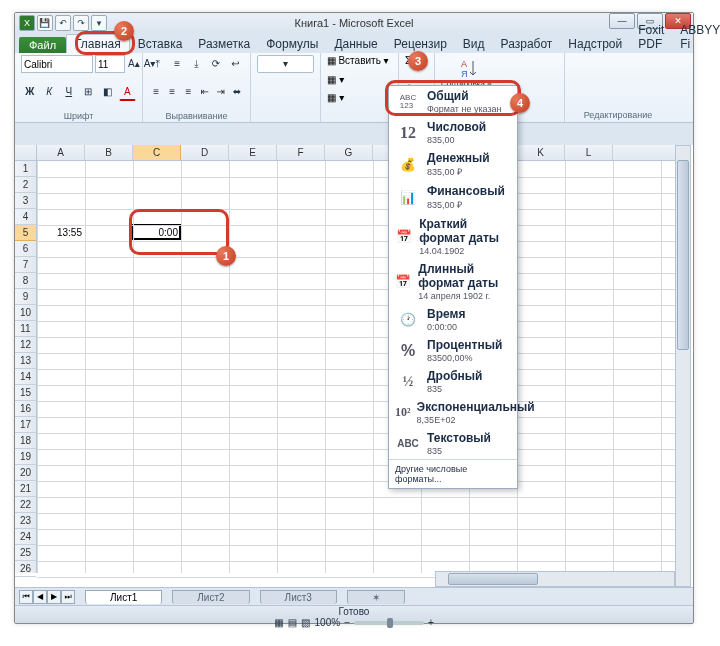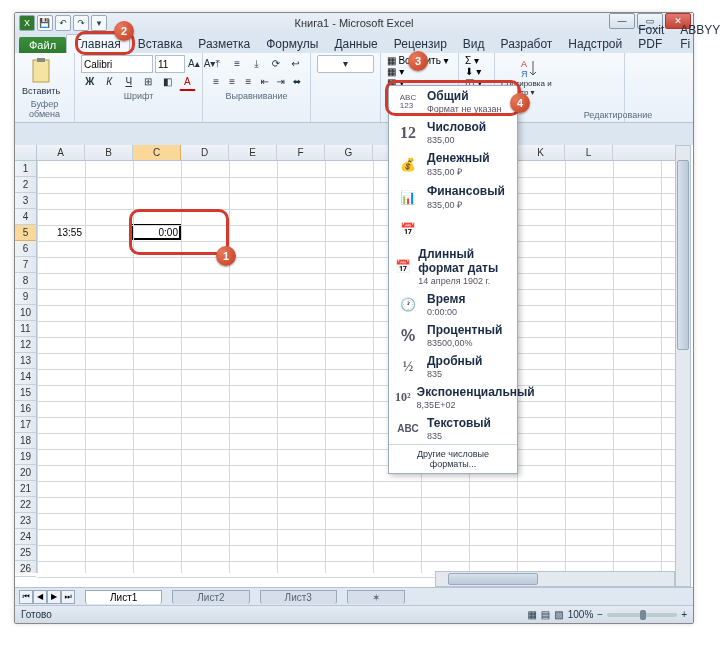--- a/index.html
+++ b/index.html
@@ -10,21 +10,21 @@
 .qat .qbtn { width:16px; height:16px; border:1px solid #9ab; background:#f6f9fc; border-radius:2px; font-size:9px; line-height:14px; text-align:center; color:#245; cursor:pointer; }
 .title-text { position:absolute; left:50%; transform:translateX(-50%); color:#333; font-size:11px; }
 .win-controls { position:absolute; right:2px; top:0; display:flex; }
 .win-controls .wb { width:26px; height:16px; border:1px solid #89a; background:linear-gradient(#f0f5fa,#d6e1ee); border-radius:2px; margin-left:2px; font-size:9px; text-align:center; line-height:14px; color:#234; cursor:pointer;}
 .win-controls .close { background:linear-gradient(#e07a6f,#c24436); color:#fff; border-color:#a33; }
 .menubar { height:20px; display:flex; align-items:flex-end; padding-left:0; position:relative; }
 .file-tab { background:linear-gradient(#3b8f3b,#2e7a2e); color:#fff; font-size:11px; padding:2px 10px; border-radius:2px 2px 0 0; margin-left:4px; cursor:pointer; }
 .menu-tab { font-size:12px; color:#234; padding:2px 8px; cursor:pointer; }
 .menu-tab.active { background:#f5f9fd; border:1px solid #b5c5d6; border-bottom:none; border-radius:2px 2px 0 0; position:relative; z-index:4;}
 .ribbon { height:70px; background:linear-gradient(#f6fafe,#e9f0f8); border-bottom:1px solid #b5c5d6; position:relative; display:flex; }
-.group { border-right:1px solid #c8d4e2; padding:2px 6px 0 6px; display:flex; flex-direction:column; }
+.group { border-right:1px solid #c8d4e2; padding:2px 6px 0 6px; display:flex; flex-direction:column; justify-content:space-between; }
 .group-title { font-size:9px; color:#5a6b80; text-align:center; padding-bottom:1px;}
 .btn-lg { width:40px; height:44px; display:flex; flex-direction:column; align-items:center; justify-content:center; font-size:9px; color:#234; cursor:pointer; }
 .row { display:flex; align-items:center; gap:2px; }
 .mini { width:18px; height:18px; border:1px solid transparent; font-size:10px; text-align:center; line-height:16px; color:#234; cursor:pointer; border-radius:2px;}
 .font-name { width:72px; height:18px; border:1px solid #aebfd1; background:#fff; font-size:10px; padding:0 2px; }
 .font-size { width:30px; height:18px; border:1px solid #aebfd1; background:#fff; font-size:10px; padding:0 2px;}
 .namebox-row { height:20px; background:#e9f0f8; border-bottom:1px solid #c8d4e2; display:flex; align-items:center; }
 .namebox { width:74px; height:16px; border:1px solid #aebfd1; background:#fff; font-size:10px; padding:0 4px; margin-left:18px; text-align:center;}
 .fx { font-size:10px; font-style:italic; color:#555; margin:0 4px 0 30px;}
 .formula { flex:1; height:16px; border:1px solid #aebfd1; background:#fff; font-size:10px; padding:0 4px; margin-right:4px;}
@@ -40,31 +40,31 @@
 .gridline-h { position:absolute; left:0; right:0; height:1px; background:#d4d9e0;}
 .cellval { position:absolute; font-size:10px; color:#000; width:48px; height:16px; line-height:16px; padding-right:3px; text-align:right;}
 .selcell { position:absolute; border:2px solid #000; background:#fff; }
 .callout { position:absolute; border:3px solid #d13a2c; border-radius:10px; pointer-events:none; z-index:20;}
 .badge { position:absolute; width:20px; height:20px; border-radius:50%; background:radial-gradient(circle at 30% 30%,#e8795c,#c23b1f); color:#fff; font-size:11px; font-weight:bold; text-align:center; line-height:20px; z-index:21; box-shadow:0 1px 2px rgba(0,0,0,0.4);}
 .dropdown { position:absolute; left:373px; top:72px; width:130px; background:#fff; border:1px solid #9aacc0; box-shadow:2px 2px 6px rgba(0,0,0,0.25); z-index:15; font-size:10px; }
 .dditem { display:flex; align-items:center; padding:3px 6px; cursor:pointer; border-bottom:0; }
 .ddicon { width:26px; height:24px; display:flex; align-items:center; justify-content:center; margin-right:6px; font-size:13px; color:#556;}
 .ddtext strong { font-size:12px; color:#1a2b45; display:block; font-weight:bold;}
 .ddtext span { font-size:9px; color:#556;}
-.ddfoot { border-top:1px solid #d0d8e2; padding:4px 6px; font-size:9px; color:#234; text-align:center; cursor:pointer;}
+.ddfoot { border-top:1px solid #d0d8e2; padding:4px 6px; font-size:9px; color:#234; text-align:left; cursor:pointer;}
 .tabbar { position:absolute; bottom:18px; left:0; right:0; height:18px; background:#dfe7f0; border-top:1px solid #b5c5d6; display:flex; align-items:center; font-size:10px;}
 .tabnav { display:flex; margin-left:4px; gap:0;}
 .tabnav .nb{ width:14px; height:14px; border:1px solid #9ab; background:#eef3f8; text-align:center; font-size:8px; line-height:12px; cursor:pointer;}
 .sheettab { padding:1px 24px; background:#fff; border:1px solid #9ab; border-bottom:none; border-radius:0 0 3px 3px; margin-left:10px; cursor:pointer;}
 .sheettab.inactive{ background:#d6deea; color:#567;}
 .hscroll { position:absolute; right:18px; bottom:18px; left:420px; height:16px; background:#e4e9f0; border:1px solid #b5c5d6;}
 .hscroll .thumb{ position:absolute; left:12px; top:1px; width:90px; height:12px; background:linear-gradient(#d8e1ec,#bcc9d8); border:1px solid #9ab; border-radius:2px;}
 .vscroll { position:absolute; right:2px; top:132px; bottom:36px; width:16px; background:#e4e9f0; border:1px solid #b5c5d6;}
 .vscroll .thumb{ position:absolute; top:14px; left:1px; height:190px; width:12px; background:linear-gradient(90deg,#d8e1ec,#bcc9d8); border:1px solid #9ab; border-radius:2px;}
-.statusbar { position:absolute; bottom:0; left:0; right:0; height:18px; background:linear-gradient(#e4ebf4,#d3dde8); border-top:1px solid #b5c5d6; font-size:10px; color:#234; display:flex; align-items:center; padding:0 6px; justify-content:space-between;}
+.statusbar { position:absolute; bottom:0; left:0; right:0; height:18px; background:linear-gradient(#e4ebf4,#d3dde8); border-top:1px solid #b5c5d6; font-size:10px; color:#234; display:flex; align-items:center; padding:0 6px; justify-content:space-between;flex-direction:column;}
 .zoom { display:flex; align-items:center; gap:4px;}
 .zoom .track{ width:70px; height:4px; background:#bcc; position:relative; border-radius:2px;}
 .zoom .zthumb{ position:absolute; left:33px; top:-3px; width:6px; height:10px; background:#789; border-radius:2px;}
 .selectall{ position:absolute;top:0;left:0;width:22px;height:16px;background:linear-gradient(#f0f4f9,#e1e8f0);border-right:1px solid #b9c6d5;border-bottom:1px solid #b9c6d5;}
 .edit-group { color:#234; }
 .edit-row{ display:flex; align-items:center; gap:2px; font-size:10px;}
 svg{display:block;}
 </style>
 </head>
 <body>
@@ -96,30 +96,20 @@
     <div class="menu-tab">Данные</div>
     <div class="menu-tab">Рецензир</div>
     <div class="menu-tab">Вид</div>
     <div class="menu-tab">Разработ</div>
     <div class="menu-tab">Надстрой</div>
     <div class="menu-tab">Foxit PDF</div>
     <div class="menu-tab">ABBYY Fi</div>
   </div>
 
   <div class="ribbon">
-    <div class="group" style="width:60px;">
-      <div class="btn-lg">
-        <svg width="24" height="28">
-            <rect x="4" y="2" width="16" height="22" fill="#f4e3a1" stroke="#b89b4a"></rect>
-            <rect x="8" y="0" width="8" height="4" fill="#888"></rect>
-          </svg>
-        <span>Вставить</span>
-      </div>
-      <div class="group-title">Буфер обмена</div>
-    </div>
     <div class="group" style="width:128px;">
       <div class="row">
         <input class="font-name" value="Calibri" style="">
         <input class="font-size" value="11" style="">
         <div class="mini">A▴</div>
         <div class="mini">A▾</div>
       </div>
       <div class="row">
         <div class="mini" style="font-weight:bold">Ж</div>
         <div class="mini" style="font-style:italic">К</div>
@@ -300,20 +290,21 @@
       <div class="dditem">
         <div class="ddicon">
           <span>📊</span>
         </div>
         <div class="ddtext"><strong>Финансовый</strong><span>835,00 ₽</span></div>
       </div>
       <div class="dditem">
         <div class="ddicon">
           <span>📅</span>
         </div>
+        <div class="ddtext"><strong>Краткий формат даты</strong><span>14.04.1902</span></div>
       </div>
       <div class="dditem">
         <div class="ddicon">
           <span>📅</span>
         </div>
         <div class="ddtext"><strong>Длинный формат даты</strong><span>14 апреля 1902 г.</span></div>
       </div>
       <div class="dditem">
         <div class="ddicon">
           <span>🕐</span>

